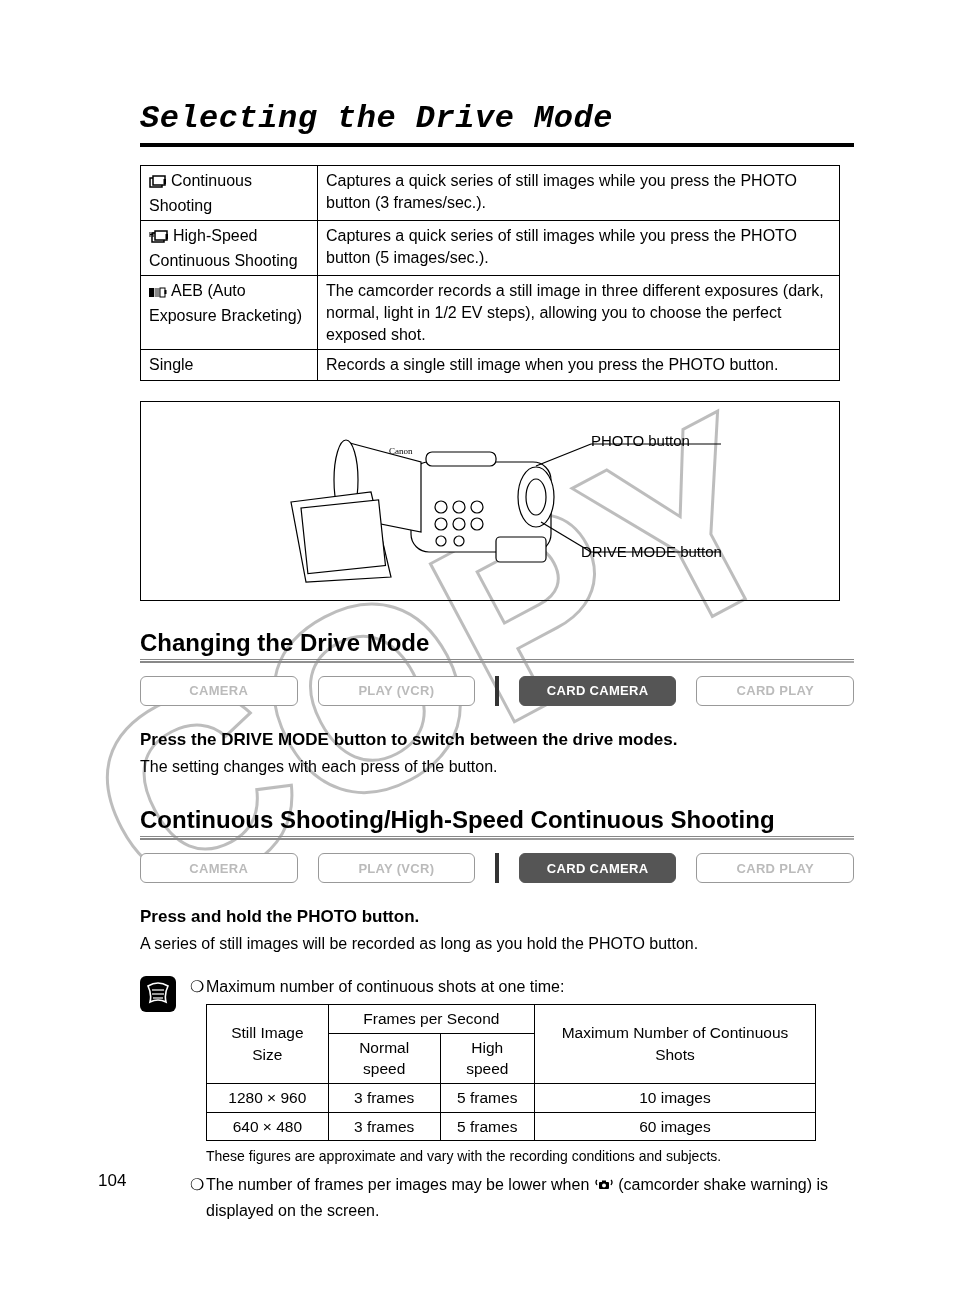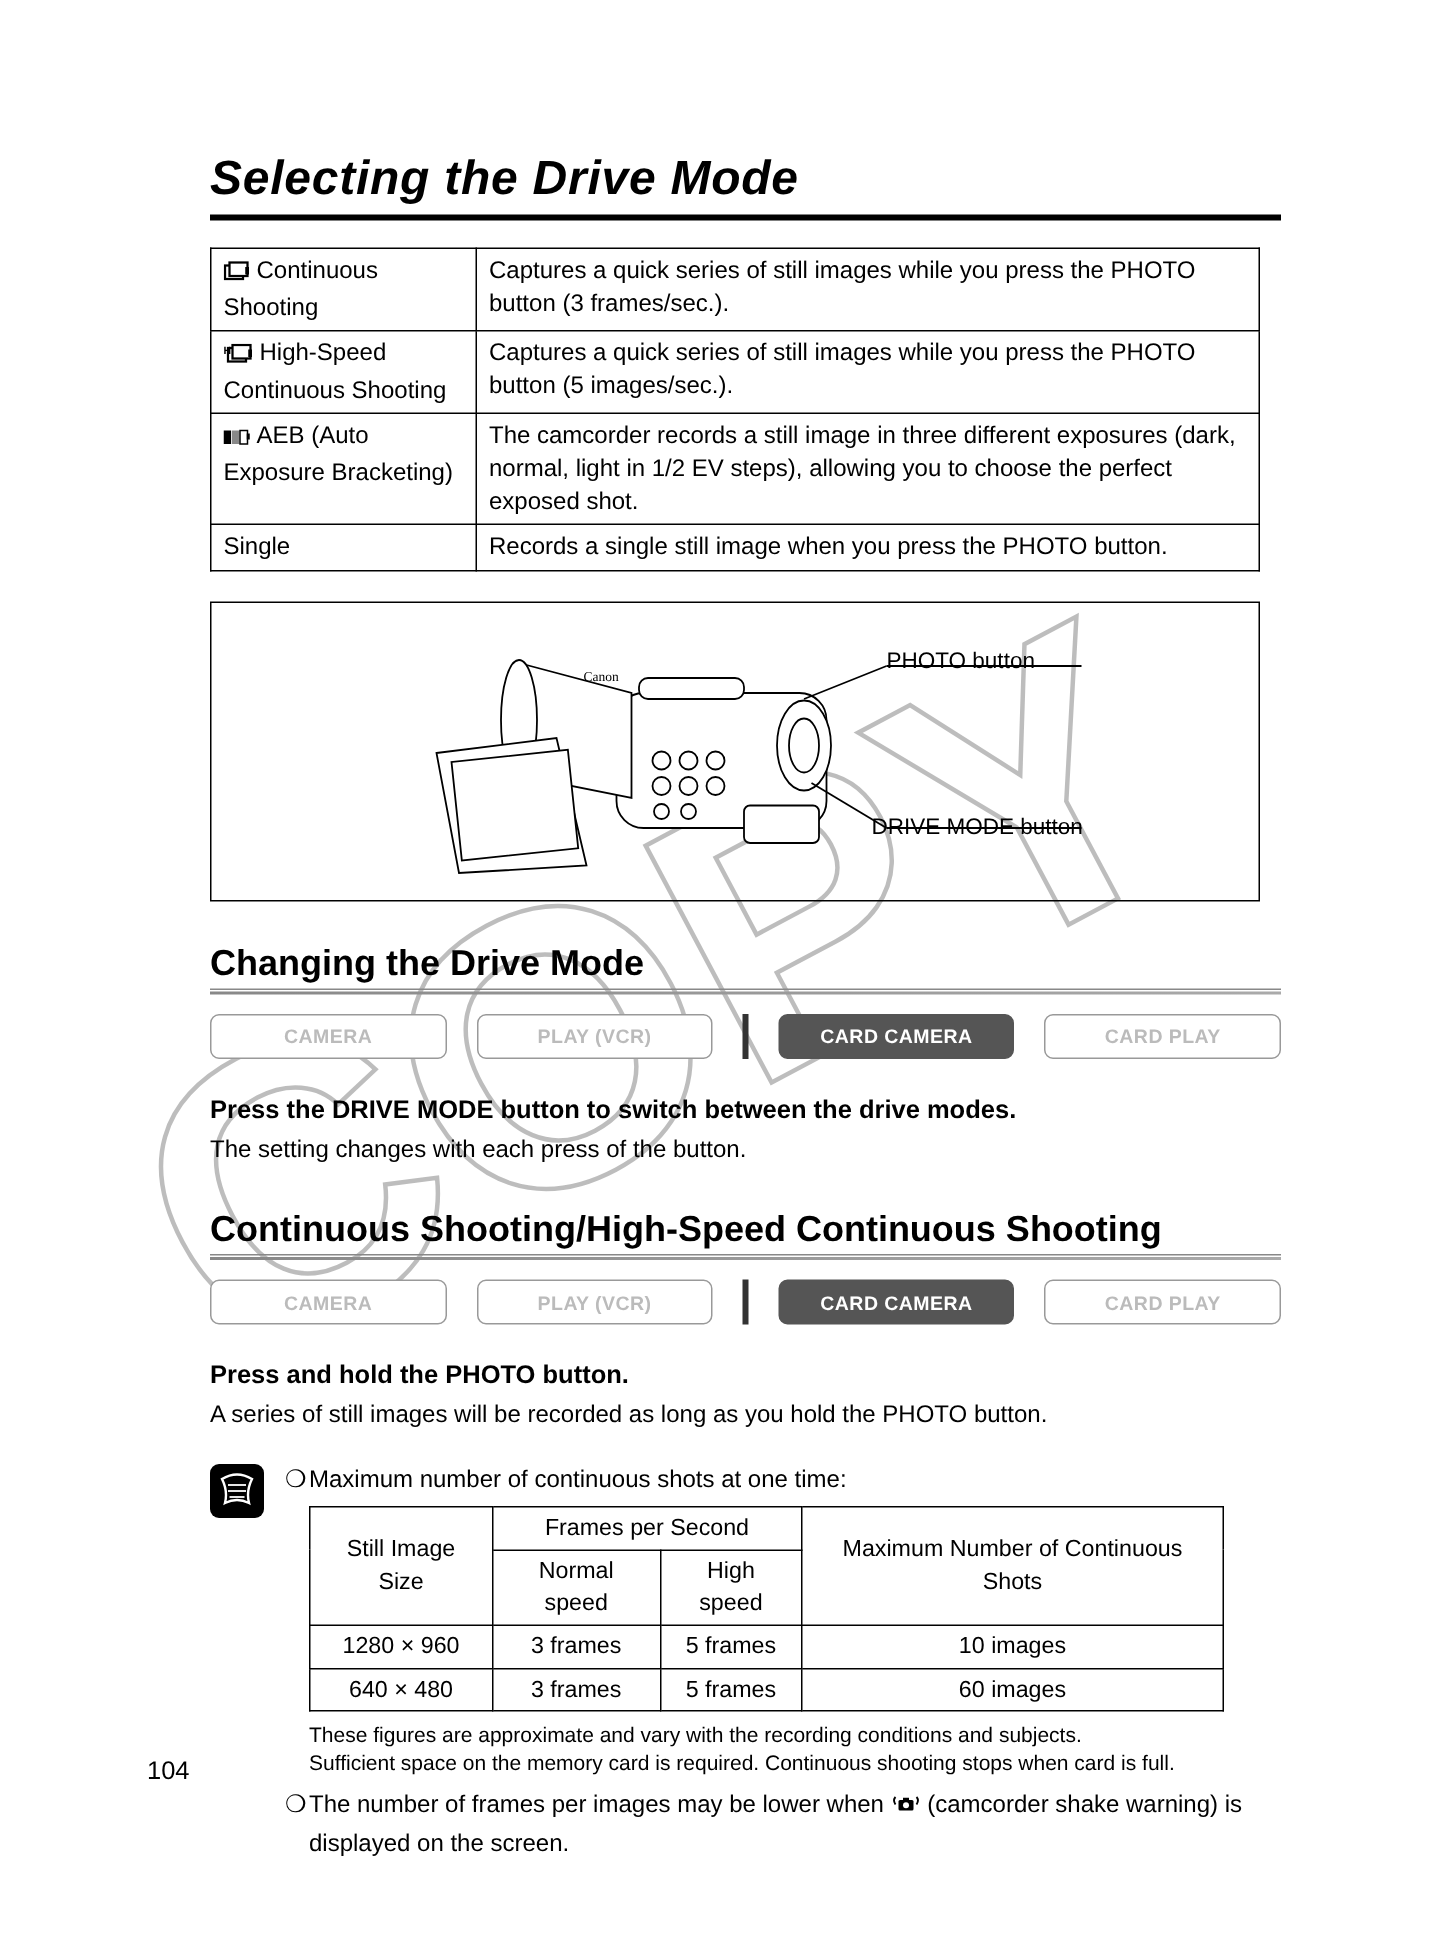--- a/index.html
+++ b/index.html
@@ -19,21 +19,21 @@
     position: absolute;
     inset: 0;
     z-index: 0;
     pointer-events: none;
   }
   .content {
     position: relative;
     z-index: 1;
   }
   h1.title {
-    font-family: Liberation Sans, sans-serif;
+    font-family: Liberation Mono, monospace;
     font-style: italic;
     font-weight: 900;
     font-size: 32px;
     margin: 0 0 6px 0;
     letter-spacing: 0.5px;
     font-stretch: condensed;
   }
   .title-rule {
     height: 4px;
     background: linear-gradient(to bottom, #000 0, #000 2px, transparent 2px, transparent 3px, #000 3px, #000 4px) no-repeat;
@@ -353,21 +353,20 @@
           <tr>
             <td>640 × 480</td>
             <td>3 frames</td>
             <td>5 frames</td>
             <td>60 images</td>
           </tr>
         </tbody>
           </table>
 
         <div class="footnote">These figures are approximate and vary with the recording conditions and subjects.</div>
-        <div class="footnote">Sufficient space on the memory card is required. Continuous shooting stops when card is full.</div>
 
         <div class="bullet" style="margin-top:8px;">
           <span class="marker">❍</span>
           <span>
             <span>The number of frames per images may be lower when </span>
             <span class="shake-icon">
               <svg width="20" height="16" viewBox="0 0 20 16">
                   <path d="M3 8 Q1 5 3 3" fill="none" stroke="#000" stroke-width="1.3"></path>
                   <path d="M17 8 Q19 5 17 3" fill="none" stroke="#000" stroke-width="1.3"></path>
                   <rect x="5" y="5" width="10" height="7" rx="1" fill="#000"></rect>

